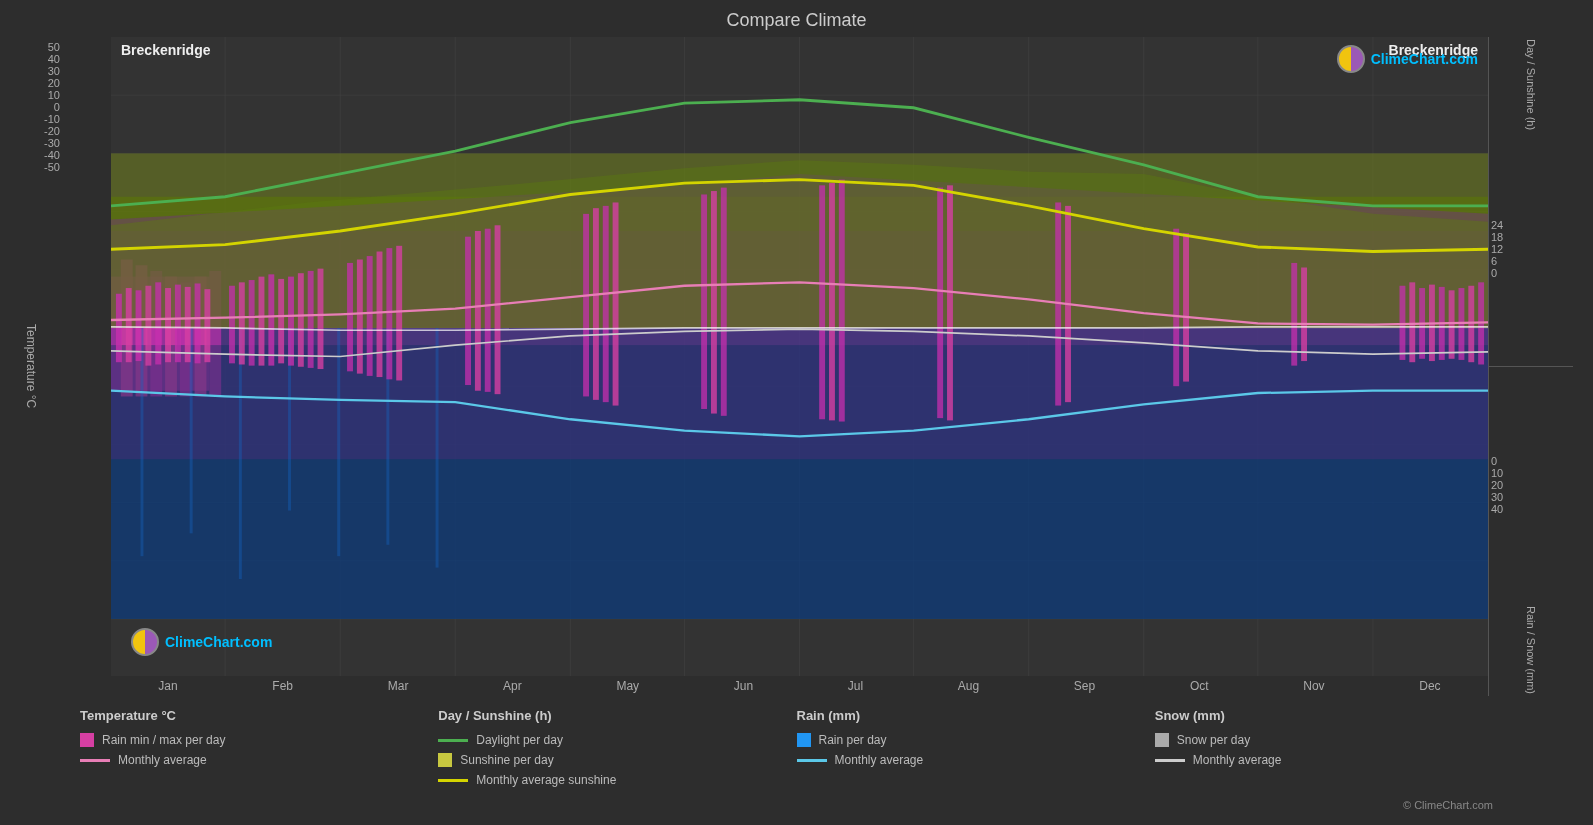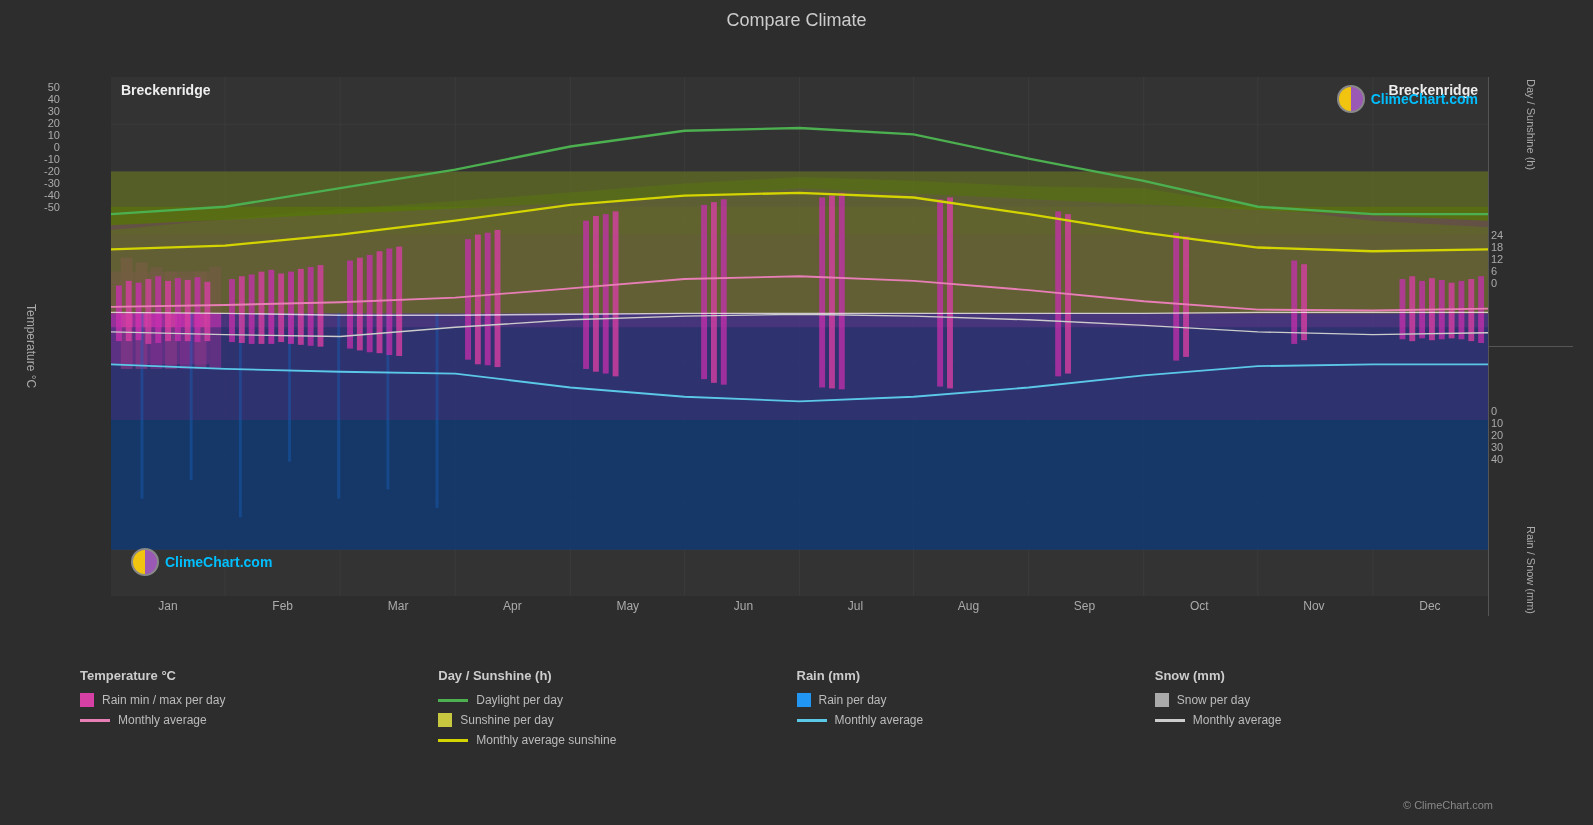--- a/index.html
+++ b/index.html
@@ -12,21 +12,20 @@
       overflow: hidden;
     }
 
     .page-container {
       width: 1593px;
       height: 825px;
       background: #2d2d2d;
       display: flex;
       flex-direction: column;
       padding: 10px 20px 10px 20px;
-      gap: 40px;
     }
 
     .chart-title {
       text-align: center;
       color: #ccc;
       font-size: 18px;
       font-weight: normal;
       margin-bottom: 6px;
     }
 

